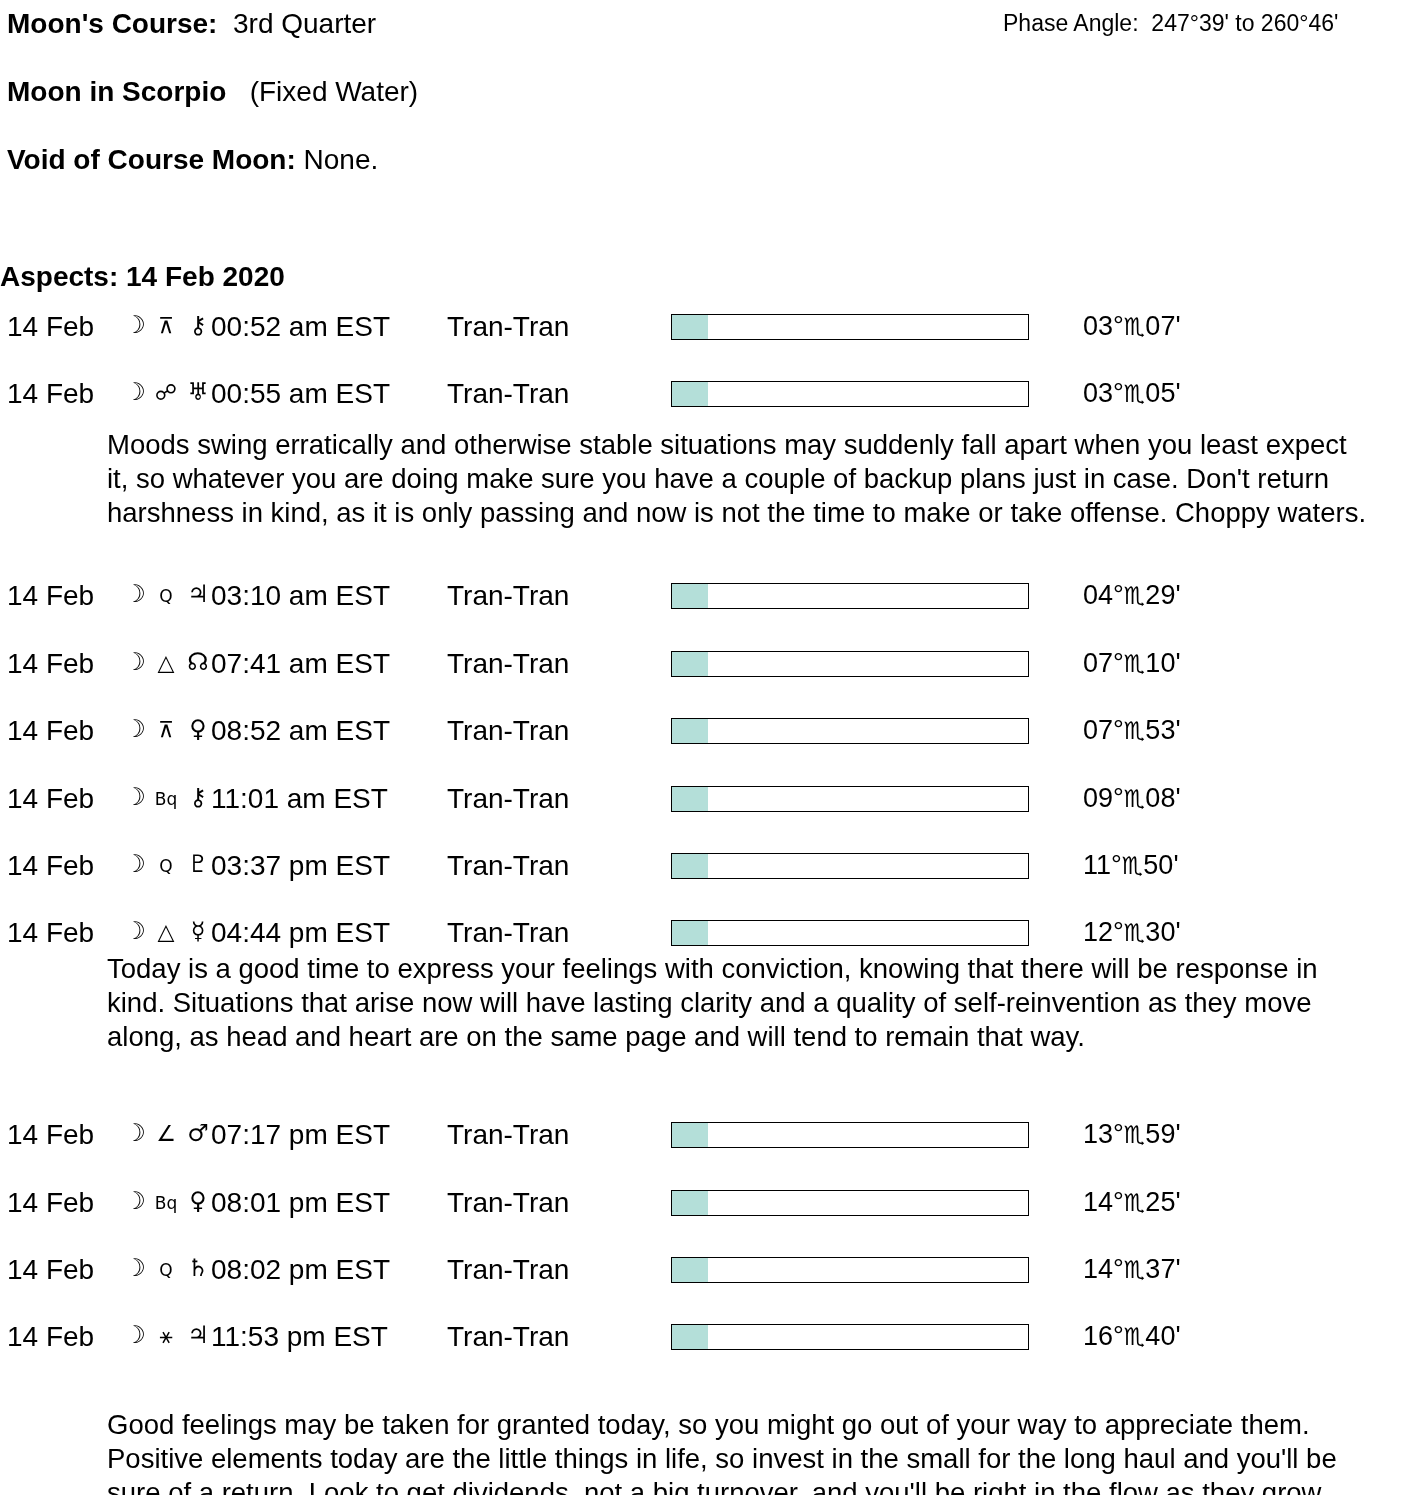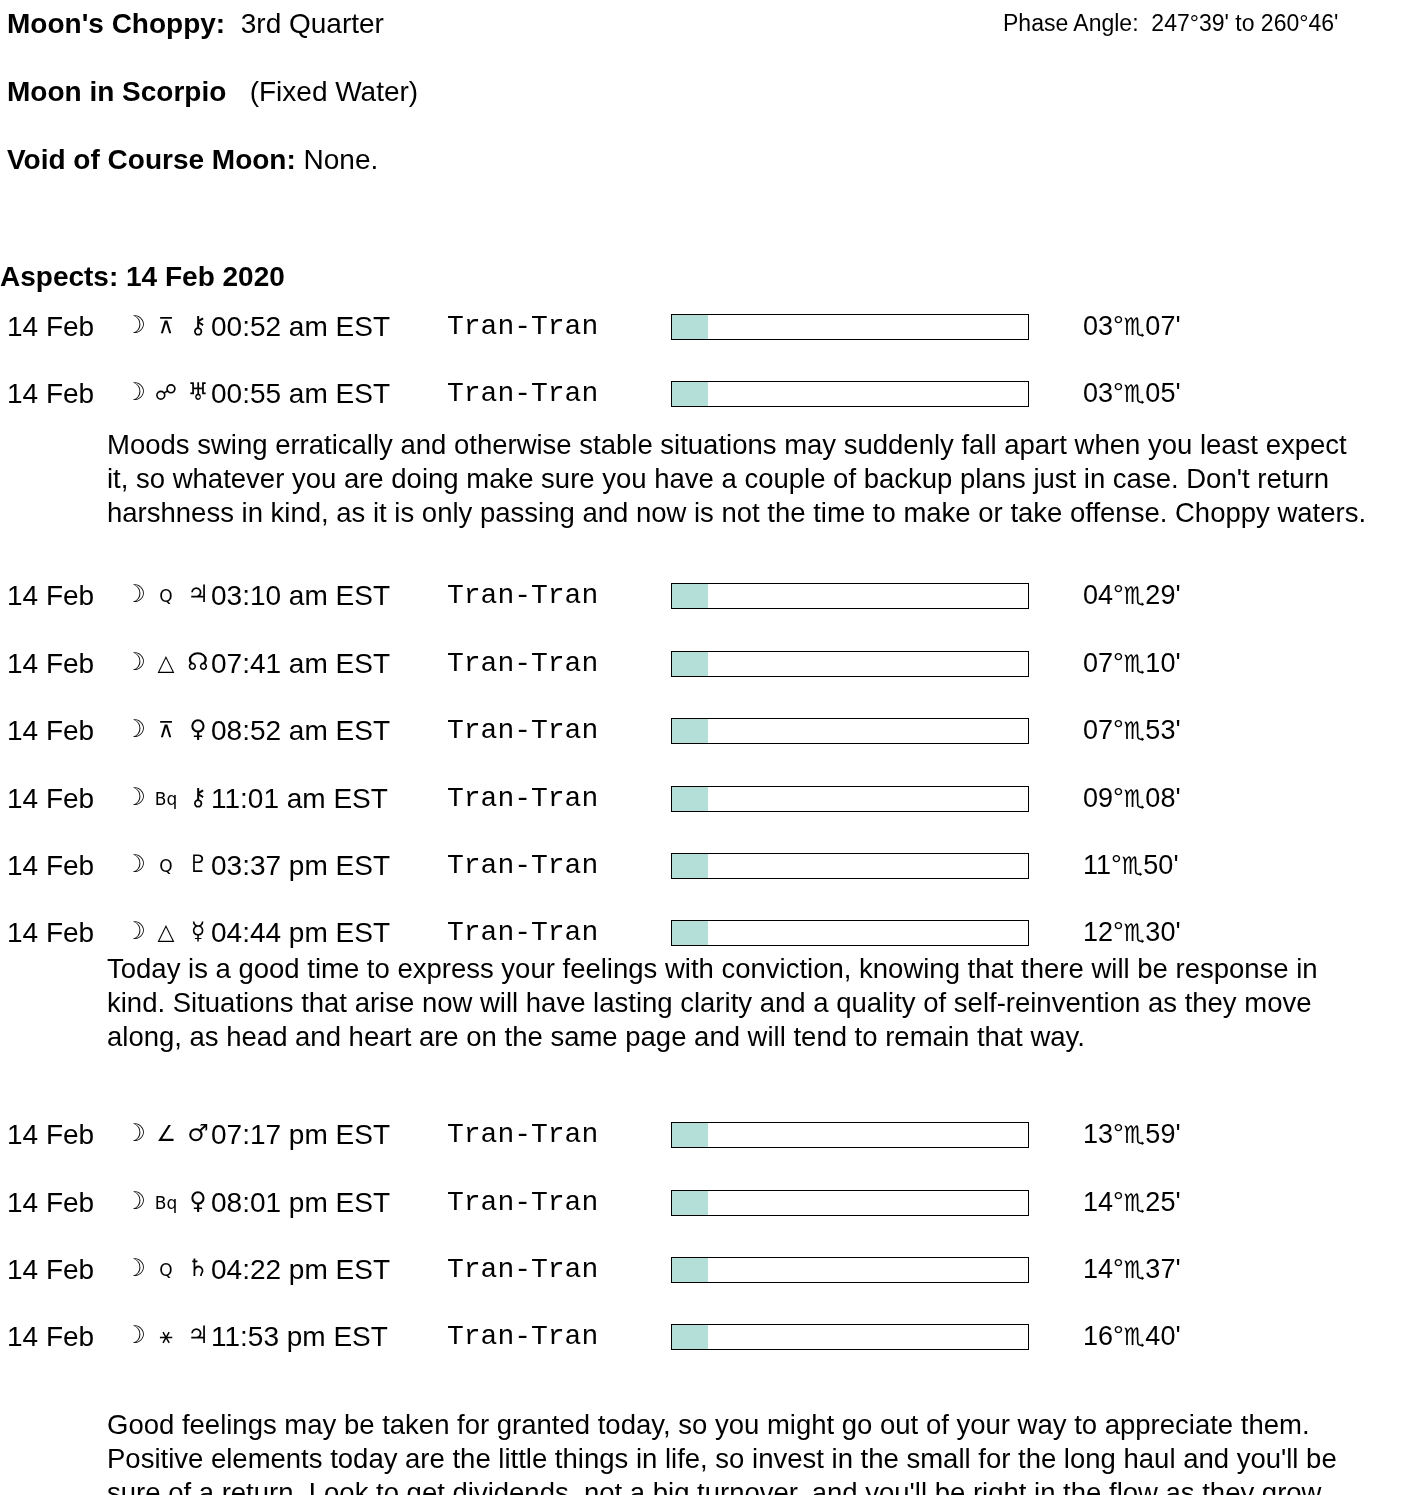--- a/index.html
+++ b/index.html
@@ -16,32 +16,32 @@
   #aspects-title { position: absolute; top: 261px; left: 0; width: 1378px; text-align: left; font-size: 28px; font-weight: bold; }
   .row { position: absolute; left: 7px; height: 34px; width: 1400px; font-size: 28px; white-space: nowrap; }
   .row .date { position: absolute; left: 0; top: 0; }
   .row .glyphs { position: absolute; left: 114px; top: 0; font-family: "DejaVu Sans", sans-serif; font-size: 24px; }
   .row .glyphs span { display: inline-block; text-align: center; }
   .g-moon { width: 28px; }
   .g-asp { width: 34px; font-size: 22px; }
   .g-asp.small { font-size: 17px; }
   .g-pl { width: 30px; }
   .row .time { position: absolute; left: 204px; top: 0; }
-  .row .type { position: absolute; left: 440px; top: 0; font-family: Liberation Mono, monospace; }
+  .row .type { position: absolute; left: 440px; top: 0; }
   .row .bar { position: absolute; left: 664px; top: 3px; width: 356px; height: 24px; border: 1.5px solid #000; background: #fff; box-sizing: content-box; }
   .row .bar .fill { position: absolute; left: 0; top: 0; bottom: 0; background: #b4dfd9; }
   .row .pos { position: absolute; left: 1076px; width: 110px; top: 0; text-align: left; font-size: 27px; }
   .row .pos .sign { font-family: "DejaVu Sans", sans-serif; font-size: 24px; }
   .desc { position: absolute; left: 107px; width: 1260px; font-size: 27.5px; line-height: 34px; }
 </style>
 </head>
 <body>
 
 <div class="hdr" id="phase-line">
-  <b>Moon's Choppy:</b>&nbsp;
+  <b>Moon's Course:</b>&nbsp;
   <span>3rd Quarter</span>
 </div>
 <div id="phase-angle">
   <span>Phase Angle:</span>&nbsp;
   <span>247°39' to 260°46'</span>
 </div>
 <div class="hdr" id="sign-line">
   <b>Moon in Scorpio</b>&nbsp;&nbsp;
   <span>(Fixed Water)</span>
 </div>
@@ -151,21 +151,21 @@
       <span class="time">08:01 pm EST</span>
       <span class="type">Tran-Tran</span>
       <span class="bar">
         <span class="fill" style="width: 10%; background: rgb(180, 223, 217);"></span>
       </span>
       <span class="pos"><span>14°</span><span class="sign">♏</span><span>25'</span></span>
     </div>
     <div class="row" style="top: 1254px;">
       <span class="date">14 Feb</span>
       <span class="glyphs"><span class="g-moon">☽</span><span class="g-asp small">Q</span><span class="g-pl">♄</span></span>
-      <span class="time">04:22 pm EST</span>
+      <span class="time">08:02 pm EST</span>
       <span class="type">Tran-Tran</span>
       <span class="bar">
         <span class="fill" style="width: 10%; background: rgb(180, 223, 217);"></span>
       </span>
       <span class="pos"><span>14°</span><span class="sign">♏</span><span>37'</span></span>
     </div>
     <div class="row" style="top: 1321px;">
       <span class="date">14 Feb</span>
       <span class="glyphs"><span class="g-moon">☽</span><span class="g-asp">⚹</span><span class="g-pl">♃</span></span>
       <span class="time">11:53 pm EST</span>

